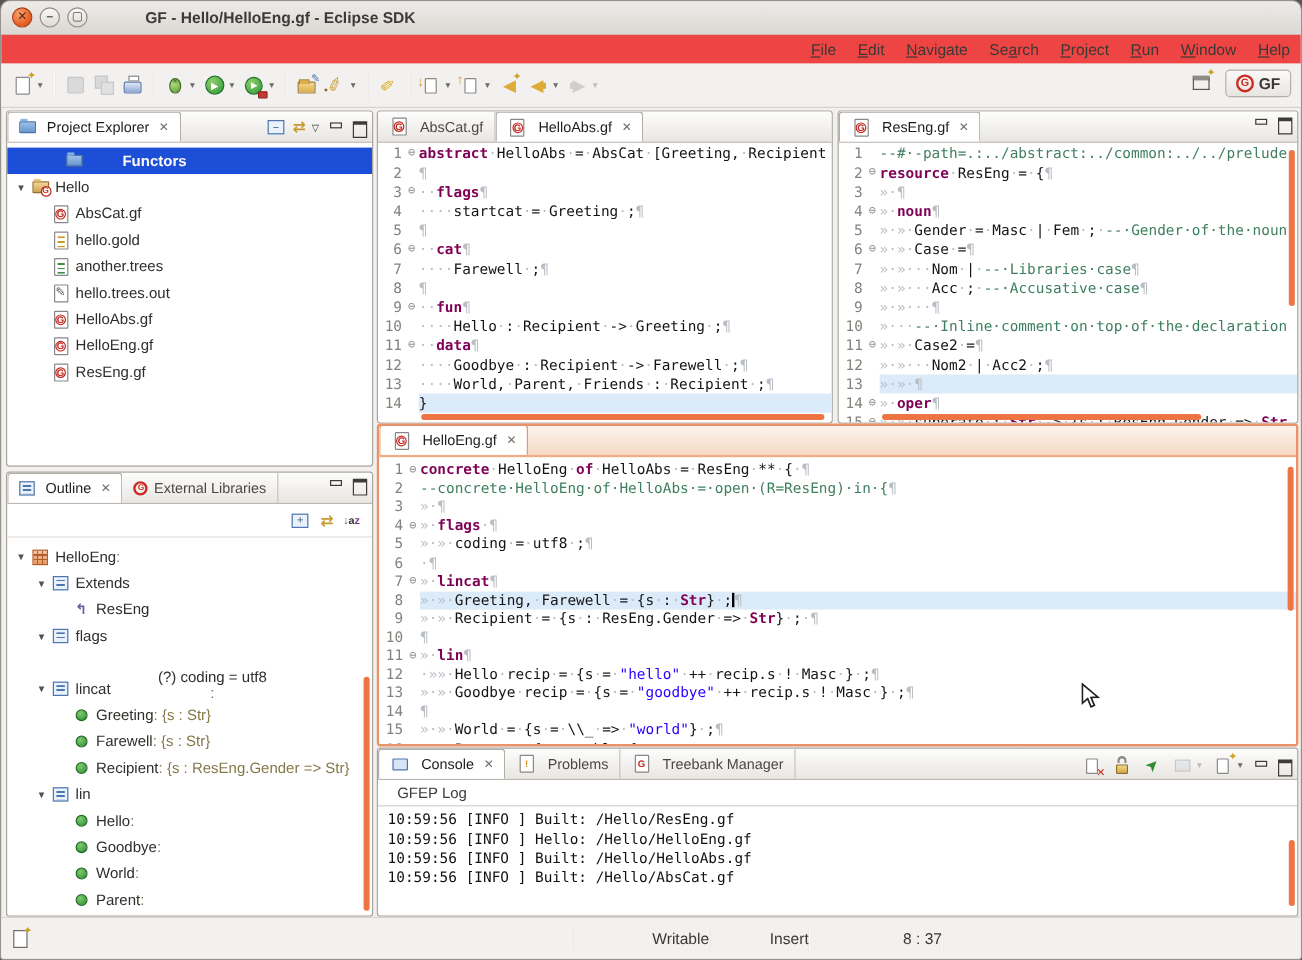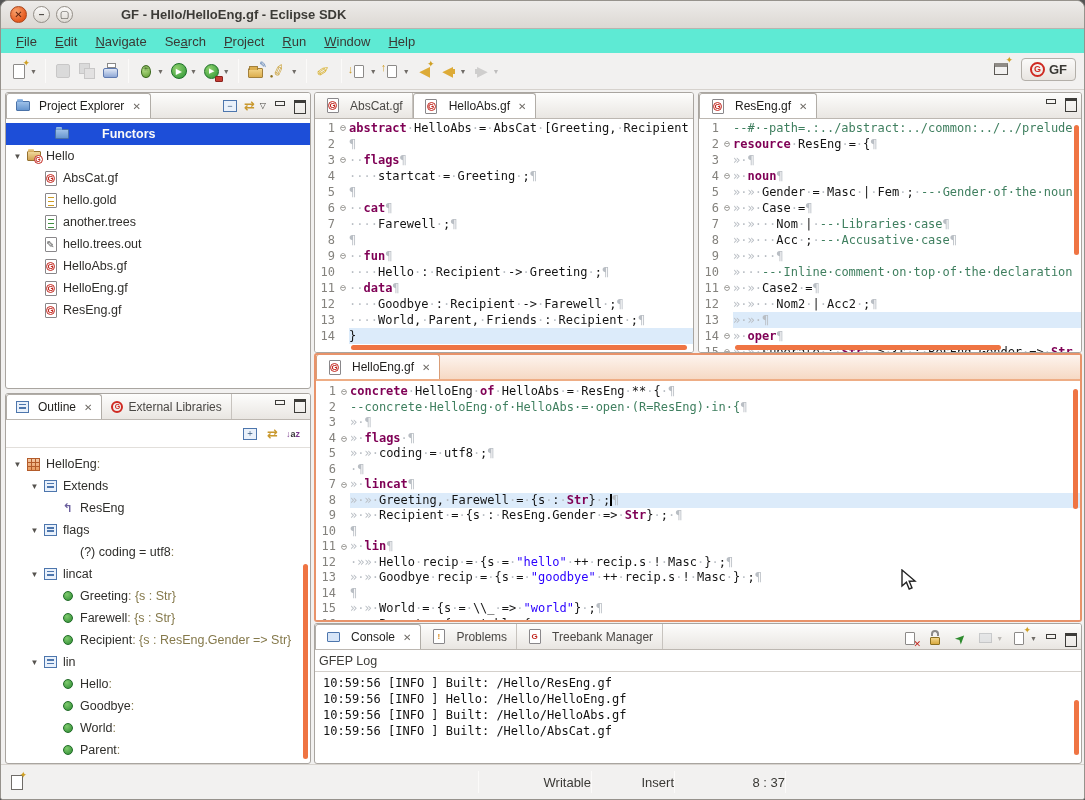--- a/index.html
+++ b/index.html
@@ -6,21 +6,21 @@
   *{box-sizing:border-box;}
   body{width:1085px;height:800px;position:relative;font-family:"Liberation Sans","DejaVu Sans",sans-serif;overflow:hidden;}
   .window{position:absolute;inset:0;background:#f2f1f0;border:1px solid #96928c;border-radius:8px 8px 3px 3px;overflow:hidden;}
   
   .titlebar{height:28px;background:linear-gradient(#edebe9,#dcd8d3);border-bottom:1px solid #b9b4ae;display:flex;align-items:center;border-radius:8px 8px 0 0;}
   .winbtns{display:flex;gap:6px;margin-left:9px;}
   .wbtn{width:17px;height:17px;border-radius:50%;display:flex;align-items:center;justify-content:center;font-size:10px;font-weight:bold;border:1px solid #928d86;background:linear-gradient(#fbfaf9,#dedad4);color:#4d4a45;}
   .wbtn.close{background:radial-gradient(circle at 35% 30%,#f9a470,#e5591e 70%);border-color:#a8441a;color:#5e2410;}
   .title{margin-left:48px;font-size:13px;font-weight:bold;color:#3c3b37;}
   
-  .menubar{height:24px;display:flex;align-items:center;padding-left:6px;background:#5eead4;}
+  .menubar{height:24px;display:flex;align-items:center;padding-left:6px;background:#ef4444;justify-content:flex-end;}
   .menu-item{padding:2px 9px;font-size:13px;color:#3a3935;border-radius:3px;}
   .menu-item u{text-decoration:underline;}
   
   .toolbar{height:37px;display:flex;align-items:center;padding-left:6px;background:#f2f1f0;border-bottom:1px solid #d6d2cd;position:relative;}
   .tsep{width:1px;height:24px;background:#c9c5c0;border-right:1px solid #fbfaf9;margin:0 5px;}
   .tbi{height:24px;display:inline-flex;align-items:center;justify-content:center;position:relative;padding:0 2px;border-radius:3px;margin:0 1px;}
   .tbi.disabled{opacity:.38;filter:grayscale(.9);}
   .dd{font-size:7px;color:#6f6b66;margin-left:2px;}
   .ic-box{position:relative;width:18px;height:18px;display:inline-flex;align-items:center;justify-content:center;font-size:13px;}
   .ov{position:absolute;font-size:9px;line-height:9px;}
@@ -80,21 +80,21 @@
   .ss{color:#2a00ff;}
   .sw{color:#b9bec4;}
   .sp{color:#141414;}
   .cursor{display:inline-block;width:1.5px;height:12px;background:#000;vertical-align:-2px;}
   .activeEd{border:2px solid #e8936a;}
   .activeEd .tabrow{background:linear-gradient(#fdf4ee,#f6d9c4);border-bottom:2px solid #eead85;}
   .activeEd .tab.active{border-color:#d99d77;}
   
   .oscroll{position:absolute;background:#ef7443;border-radius:3px;z-index:5;}
   
-  .con-head{height:22px;display:flex;align-items:center;padding-left:4px;font-size:12.5px;color:#3d3c39;border-bottom:1px solid #d4d0cb;}
+  .con-head{height:22px;display:flex;align-items:center;padding-left:16px;font-size:12.5px;color:#3d3c39;border-bottom:1px solid #d4d0cb;}
   .con-body{font-family:"DejaVu Sans Mono",monospace;font-size:12px;line-height:16px;color:#111;padding:3px 0 0 8px;}
   
   .statusbar{position:absolute;left:0;right:0;bottom:0;height:35px;background:#f2f1f0;display:flex;align-items:center;border-top:1px solid #d8d4cf;}
   .scell{font-size:13px;color:#3a3935;text-align:right;}
   .sdiv{width:1px;height:22px;background:#c6c2bd;border-right:1px solid #fbfaf9;}
   .fastview{margin-left:10px;width:12px;height:15px;background:#fff;border:1px solid #6f6c68;position:relative;}
   .fastview:after{content:"✦";position:absolute;right:-5px;top:-6px;color:#cfa024;font-size:9px;}
   
   .linkarrows{color:#c9992f;font-size:13px;font-weight:bold;letter-spacing:-2px;}
   .collapseall{width:14px;height:12px;border:1px solid #4d76ad;background:#eaf1fa;position:relative;font-size:9px;color:#33567e;display:flex;align-items:center;justify-content:center;}
@@ -383,21 +383,21 @@
             </span>
             <span class="tlabel">ResEng</span>
           </div>
           <div class="trow" style="padding-left: 21px;">
             <span class="twist">▼</span>
             <span class="ticon">
               <span class="list-icon"></span>
             </span>
             <span class="tlabel">flags</span>
           </div>
-          <div class="trow" style="padding-left: 38px;">
+          <div class="trow" style="padding-left: 38px; flex-direction: column;">
             <span class="twist"></span>
             <span class="ticon"></span>
             <span class="tlabel">(?) coding = utf8</span>
             <span class="tdetail"> : <flag></flag></span>
           </div>
           <div class="trow" style="padding-left: 21px;">
             <span class="twist">▼</span>
             <span class="ticon">
               <span class="list-icon"></span>
             </span>

